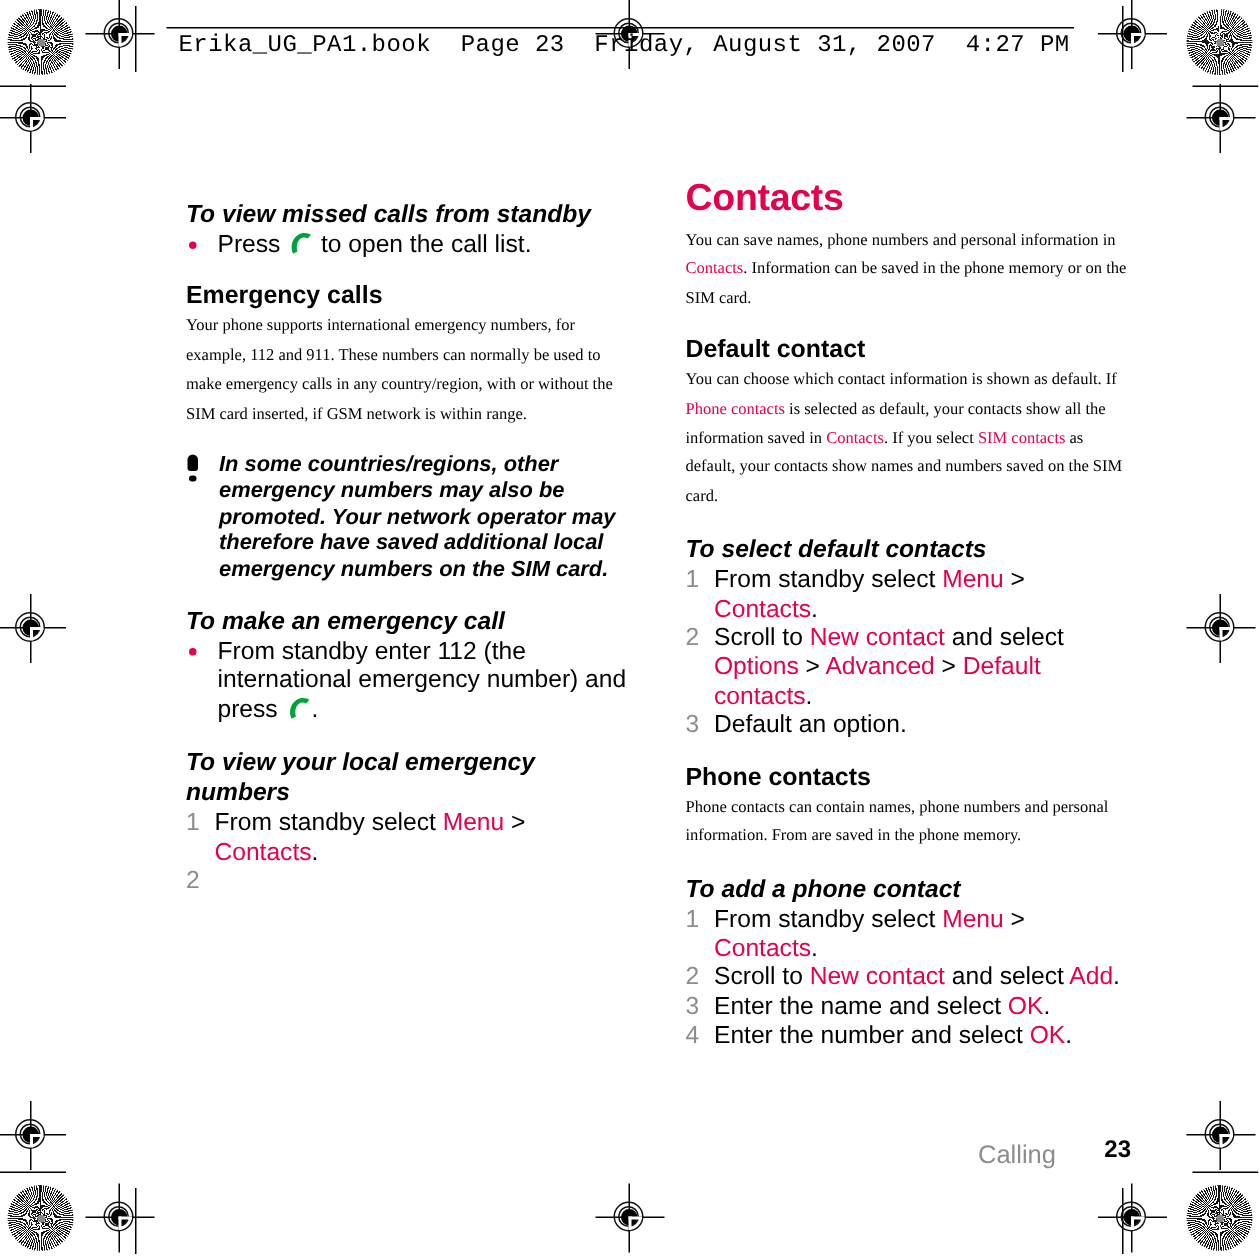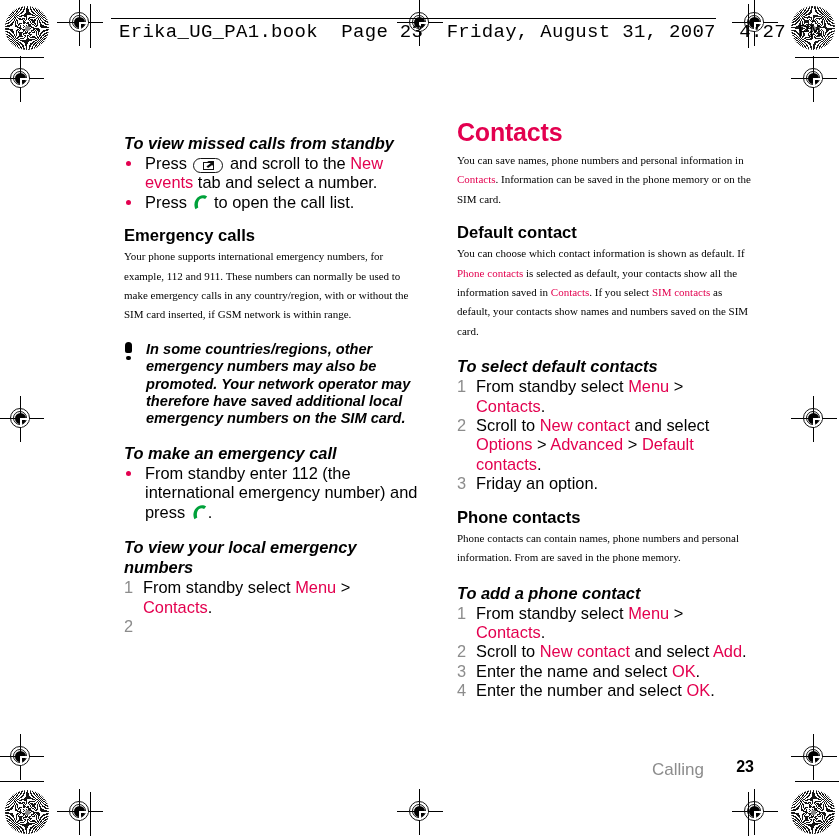--- a/index.html
+++ b/index.html
@@ -107,21 +107,21 @@
     top: 18px;
     width: 605px;
     height: 1.3px;
     background: #000;
   }
   .header-text {
     position: absolute;
     left: 119px;
     top: 21px;
     font-family: "Liberation Mono", monospace;
-    font-size: 19px;
+    font-size: 16px;
     letter-spacing: 0.3px;
     color: #000;
     white-space: pre;
   }
 
   
   .page {
     position: absolute;
     left: 0; top: 0;
     width: 671px; height: 840px; margin-top: 30px;
@@ -433,23 +433,20 @@
 <div class="header-text">Erika_UG_PA1.book  Page 23  Friday, August 31, 2007  4:27 PM</div>
 
 <div class="page">
 
   <div class="col col-left">
 
     <div class="h3">To view missed calls from standby</div>
 
     <ul class="blist">
       <li>
-        <span class="bullet"></span><span>Press </span><span class="key-icon"><span class="kbox"></span><span class="karrow"></span></span><span> and scroll to the </span><span class="pink">New events</span><span> tab and select a number.</span>
-      </li>
-      <li>
         <span class="bullet"></span><span>Press </span><span class="call-icon"><svg width="16" height="15" viewBox="0 0 16 15">
               <path d="M3.4 14.2 C1.2 9.6 2.6 3.8 7.4 1.2 C10.0 -0.2 13.4 0.1 15.2 1.6 L13.1 4.0 C11.6 3.0 9.6 3.0 8.2 4.1 C5.9 5.9 5.4 9.6 6.3 12.6 Z" fill="#00a13a"></path>
             </svg></span><span> to open the call list.</span>
       </li>
     </ul>
 
     <div class="h2">Emergency calls</div>
     <p class="para">Your phone supports international emergency numbers, for example, 112 and 911. These numbers can normally be used to make emergency calls in any country/region, with or without the SIM card inserted, if GSM network is within range.</p>
 
     <div class="note">
@@ -495,21 +492,21 @@
       <li>
         <span class="num">1</span>
         <span><span>From standby select </span><span class="pink">Menu</span><span> &gt; </span><span class="pink"> Contacts</span><span>.</span></span>
       </li>
       <li>
         <span class="num">2</span>
         <span><span>Scroll to </span><span class="pink">New contact</span><span> and select </span><span class="pink">Options</span><span> &gt; </span><span class="pink">Advanced</span><span> &gt; </span><span class="pink">Default contacts</span><span>.</span></span>
       </li>
       <li>
         <span class="num">3</span>
-        <span><span>Friday an option.</span></span>
+        <span><span>Default an option.</span></span>
       </li>
     </ol>
 
     <div class="h2">Phone contacts</div>
     <p class="para">Phone contacts can contain names, phone numbers and personal information. From are saved in the phone memory.</p>
 
     <div class="h3">To add a phone contact</div>
     <ol class="nlist">
       <li>
         <span class="num">1</span>

